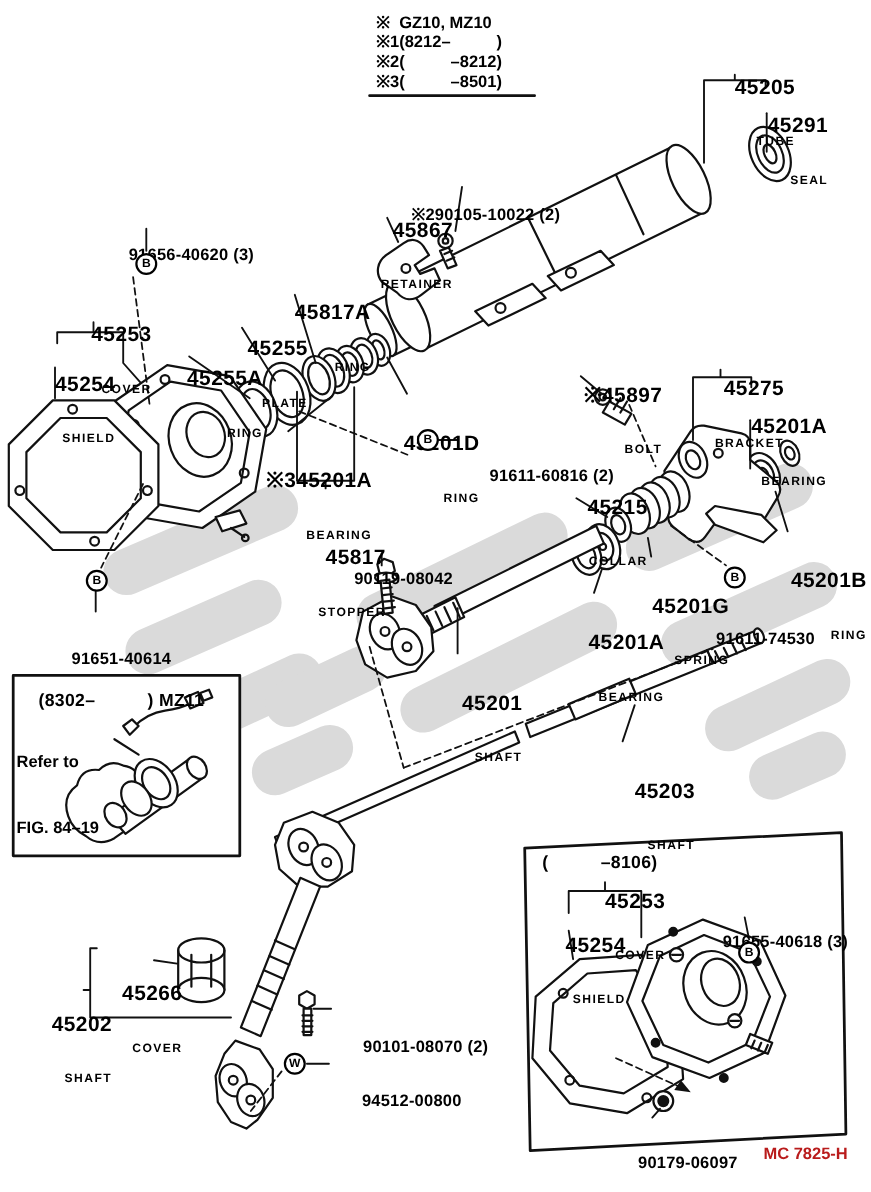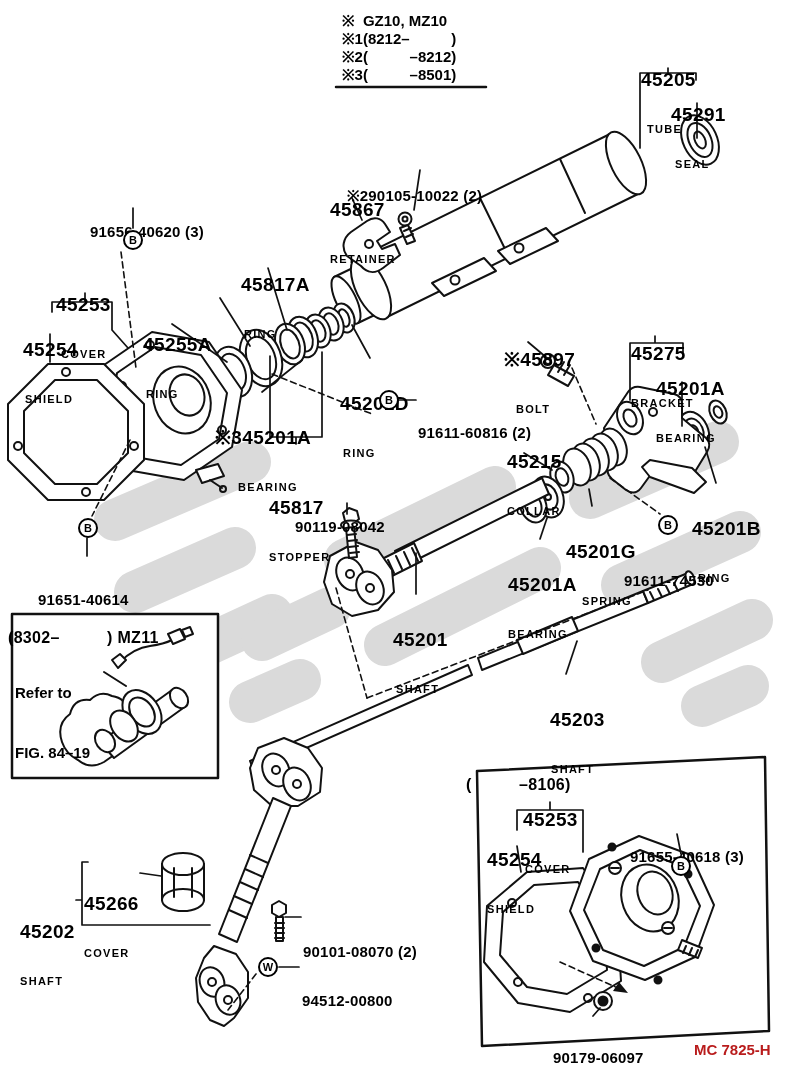--- a/index.html
+++ b/index.html
@@ -1,21 +1,21 @@
 <!DOCTYPE html>
 <html><head>
 <meta charset="utf-8">
 <style>
   html,body{margin:0;padding:0;background:#ffffff;}
   .page{position:relative;width:792px;height:1084px;background:#fff;overflow:hidden;
         font-family:"Liberation Sans",sans-serif;}
   .page svg{position:absolute;left:0;top:0;}
   .lbl{position:absolute;color:#000;font-weight:700;line-height:1.06;white-space:pre;}
-  .lbl .num{font-size:19px;letter-spacing:.4px;}
-  .lbl .cap{font-size:11px;letter-spacing:1.3px;}
+  .lbl .num{font-size:19px;letter-spacing:.4px;padding-left:27px;}
+  .lbl .cap{font-size:11px;letter-spacing:1.3px;text-align:right;}
   .lbl.code .num{font-size:15px;letter-spacing:.2px;}
   .lbl.title .num{font-size:16px;letter-spacing:.3px;}
   .legend{position:absolute;left:342px;top:12px;}
   .legend .row{font-size:15px;font-weight:700;line-height:18px;white-space:pre;color:#000;}
   .circ{position:absolute;width:16px;height:16px;border:2.5px solid #000;border-radius:50%;
         background:#fff;color:#000;font-size:11px;font-weight:700;line-height:16px;text-align:center;}
   .footer{position:absolute;left:694px;top:1041px;font-size:15px;font-weight:700;color:#b91c1c;}
 </style>
 </head>
 <body>
@@ -319,20 +319,24 @@
     <div class="num">91656-40620 (3)</div>
   </div>
   <div class="lbl" style="left:56px;top:261px">
     <div class="num">45253</div>
     <div class="cap" style="margin-left:5px">COVER</div>
   </div>
   <div class="lbl" style="left:23px;top:306px">
     <div class="num">45254</div>
     <div class="cap" style="margin-left:2px">SHIELD</div>
   </div>
+  <div class="lbl" style="left:198px;top:274px">
+    <div class="num">45255</div>
+    <div class="cap" style="margin-left:3px">PLATE</div>
+  </div>
   <div class="lbl" style="left:143px;top:301px">
     <div class="num">45255A</div>
     <div class="cap" style="margin-left:3px">RING</div>
   </div>
   <div class="lbl" style="left:241px;top:241px">
     <div class="num">45817A</div>
     <div class="cap" style="margin-left:3px">RING</div>
   </div>
   <div class="lbl" style="left:340px;top:360px">
     <div class="num">45201D</div>

